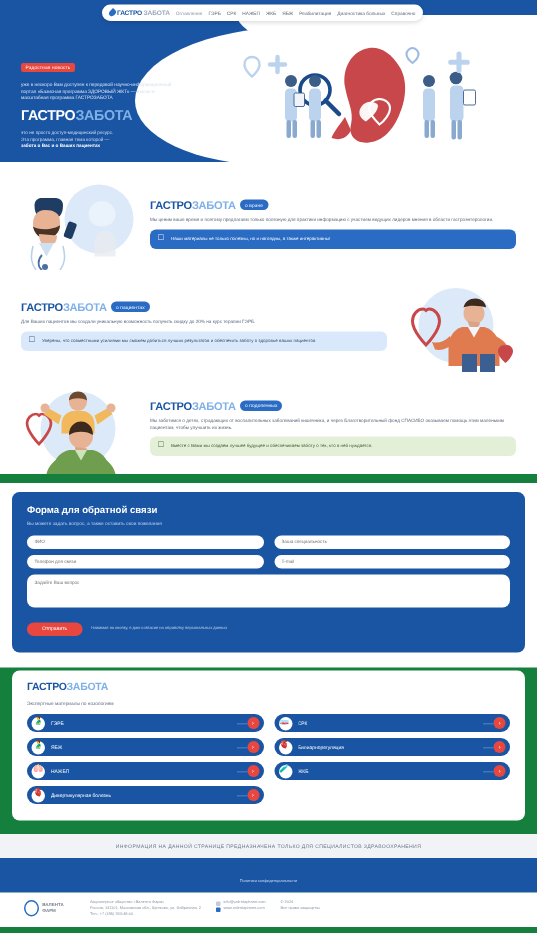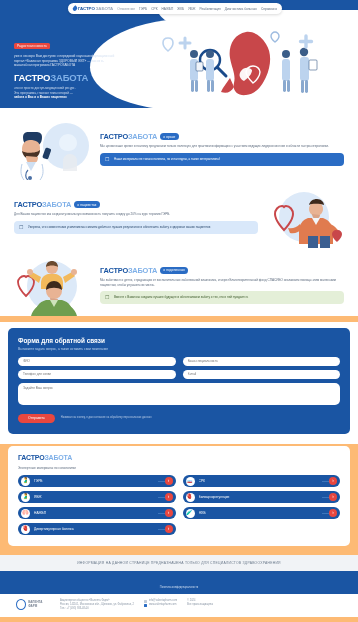--- a/index.html
+++ b/index.html
@@ -2,21 +2,21 @@
 <html lang="ru"><head>
 <meta charset="utf-8">
 <style>
   * { box-sizing: border-box; margin: 0; padding: 0; }
   html, body {
     width: 358px; height: 622px;
     font-family: "Liberation Sans", sans-serif;
     background: #ffffff;
     overflow: hidden;
   }
-  .page { position: relative; width: 358px; height: 622px; background:#fdba74; }
+  .page { position: relative; width: 358px; height: 622px; background:#15803d; }
 
   
   .hero {
     position: relative; width: 358px; height: 108px;
     background: #1a55a3; overflow: hidden;
   }
   .hero-wave {
     position: absolute; right: 0; top: 18px;
     width: 268px; height: 92px; background: #ffffff;
     border-top-left-radius: 130px 60px;

